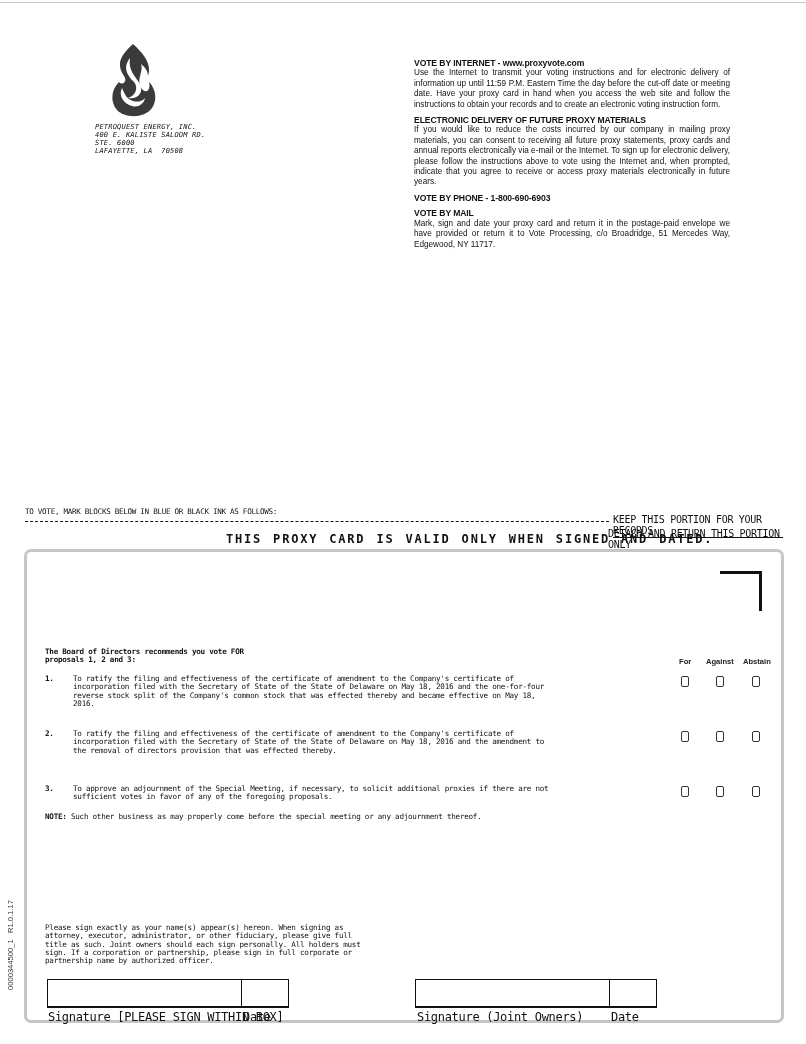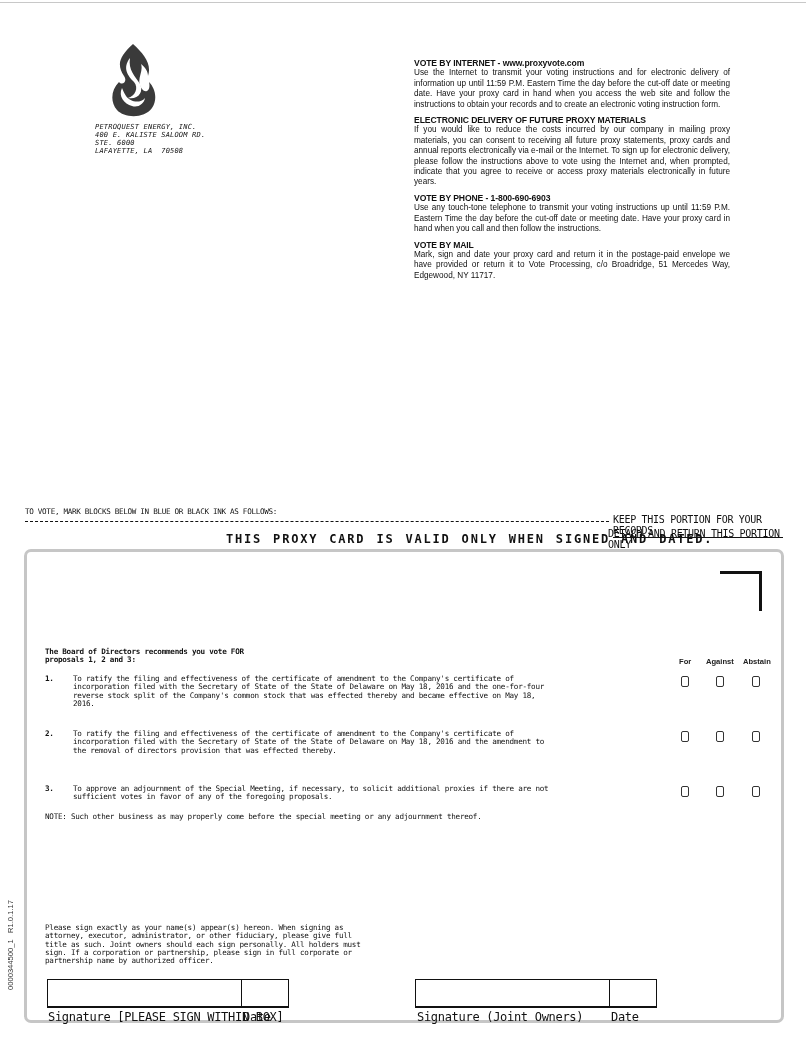--- a/index.html
+++ b/index.html
@@ -25,21 +25,21 @@
   .card { position: absolute; left: 24px; top: 549px; width: 760px; height: 474px; border: 3px solid #c6c6c6; border-radius: 7px; }
   .corner { position: absolute; left: 720px; top: 571px; width: 42px; height: 40px; border-top: 3px solid #111; border-right: 3px solid #111; }
 
   .mono { font-family: "DejaVu Sans Mono", monospace; font-size: 7.6px; line-height: 8.3px; letter-spacing: -0.25px; color: #111; }
   .board { position: absolute; left: 45px; top: 648px; font-weight: bold; }
   .colhdr { position: absolute; top: 657px; font-family: "Liberation Sans", sans-serif; font-size: 7.6px; font-weight: bold; color: #222; }
   .prop { position: absolute; left: 45px; width: 560px; }
   .prop .num { position: absolute; left: 0; top: 0; font-weight: bold; }
   .prop .txt { margin-left: 28px; white-space: pre-wrap; }
   .note { position: absolute; left: 45px; top: 813px; }
-  .note b { font-weight: normal; }
+  .note b { font-weight: bold; }
 
   .cb { position: absolute; width: 8px; height: 11px; border: 1.2px solid #333; border-radius: 2px; background: #fff; }
 
   .sideid { position: absolute; left: 6px; top: 990px; transform-origin: 0 0; transform: rotate(-90deg); font-family: "Liberation Sans", sans-serif; font-size: 7.6px; color: #333; white-space: pre; }
 
   .signnote { position: absolute; left: 45px; top: 924px; width: 360px; }
   .sigbox { position: absolute; height: 29px; border: 1.3px solid #111; border-bottom: 2.5px solid #111; }
   .datebox { position: absolute; height: 29px; border: 1.3px solid #111; border-bottom: 2.5px solid #111; border-left: none; }
   .siglabel { position: absolute; top: 1010px; font-family: "DejaVu Sans Mono", monospace; font-size: 12px; letter-spacing: -0.3px; }
 </style>
@@ -65,21 +65,20 @@
   <div class="sec">
     <div class="hd">VOTE BY INTERNET - www.proxyvote.com</div>
     <div class="bd">Use the Internet to transmit your voting instructions and for electronic delivery of information up until 11:59 P.M. Eastern Time the day before the cut-off date or meeting date. Have your proxy card in hand when you access the web site and follow the instructions to obtain your records and to create an electronic voting instruction form.</div>
   </div>
   <div class="sec">
     <div class="hd">ELECTRONIC DELIVERY OF FUTURE PROXY MATERIALS</div>
     <div class="bd">If you would like to reduce the costs incurred by our company in mailing proxy materials, you can consent to receiving all future proxy statements, proxy cards and annual reports electronically via e-mail or the Internet. To sign up for electronic delivery, please follow the instructions above to vote using the Internet and, when prompted, indicate that you agree to receive or access proxy materials electronically in future years.</div>
   </div>
   <div class="sec">
     <div class="hd">VOTE BY PHONE - 1-800-690-6903</div>
-    <div class="bd">Use any touch-tone telephone to transmit your voting instructions up until 11:59 P.M. Eastern Time the day before the cut-off date or meeting date. Have your proxy card in hand when you call and then follow the instructions.</div>
   </div>
   <div class="sec">
     <div class="hd">VOTE BY MAIL</div>
     <div class="bd">Mark, sign and date your proxy card and return it in the postage-paid envelope we have provided or return it to Vote Processing, c/o Broadridge, 51 Mercedes Way, Edgewood, NY 11717.</div>
   </div>
 </div>
 
 <div class="mark-note">TO VOTE, MARK BLOCKS BELOW IN BLUE OR BLACK INK AS FOLLOWS:</div>
 <div class="dashes"></div>
 <div class="keep">KEEP THIS PORTION FOR YOUR RECORDS</div>

